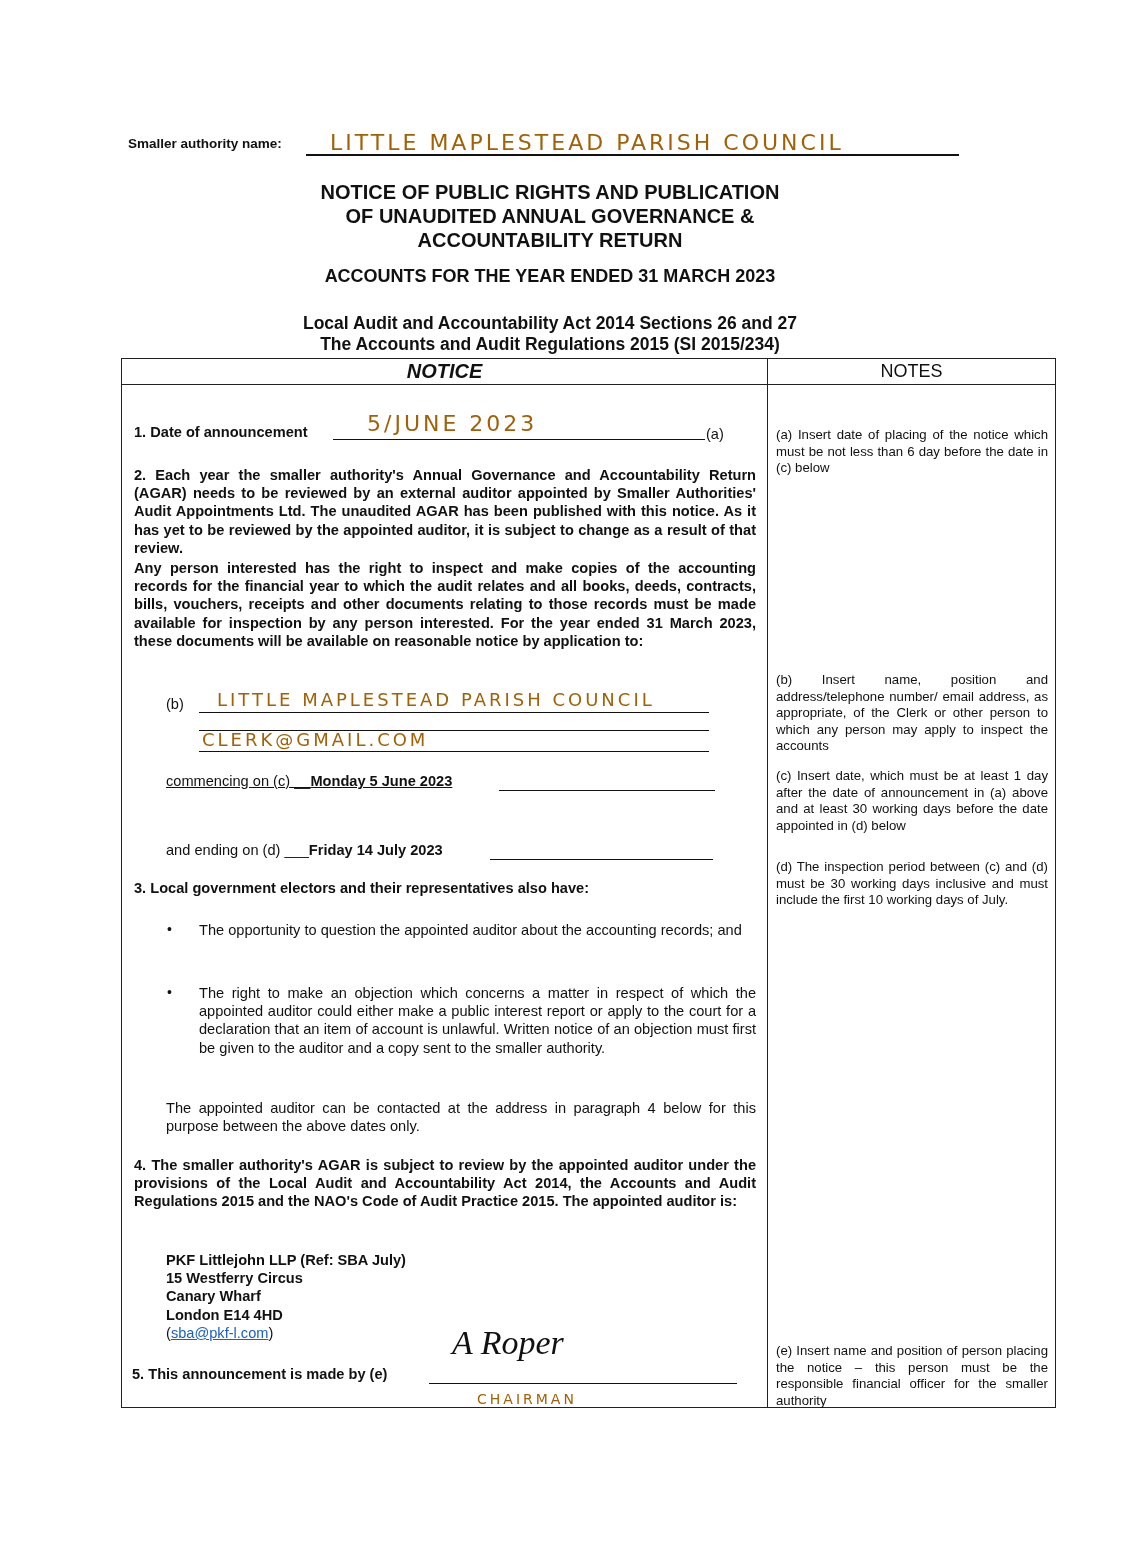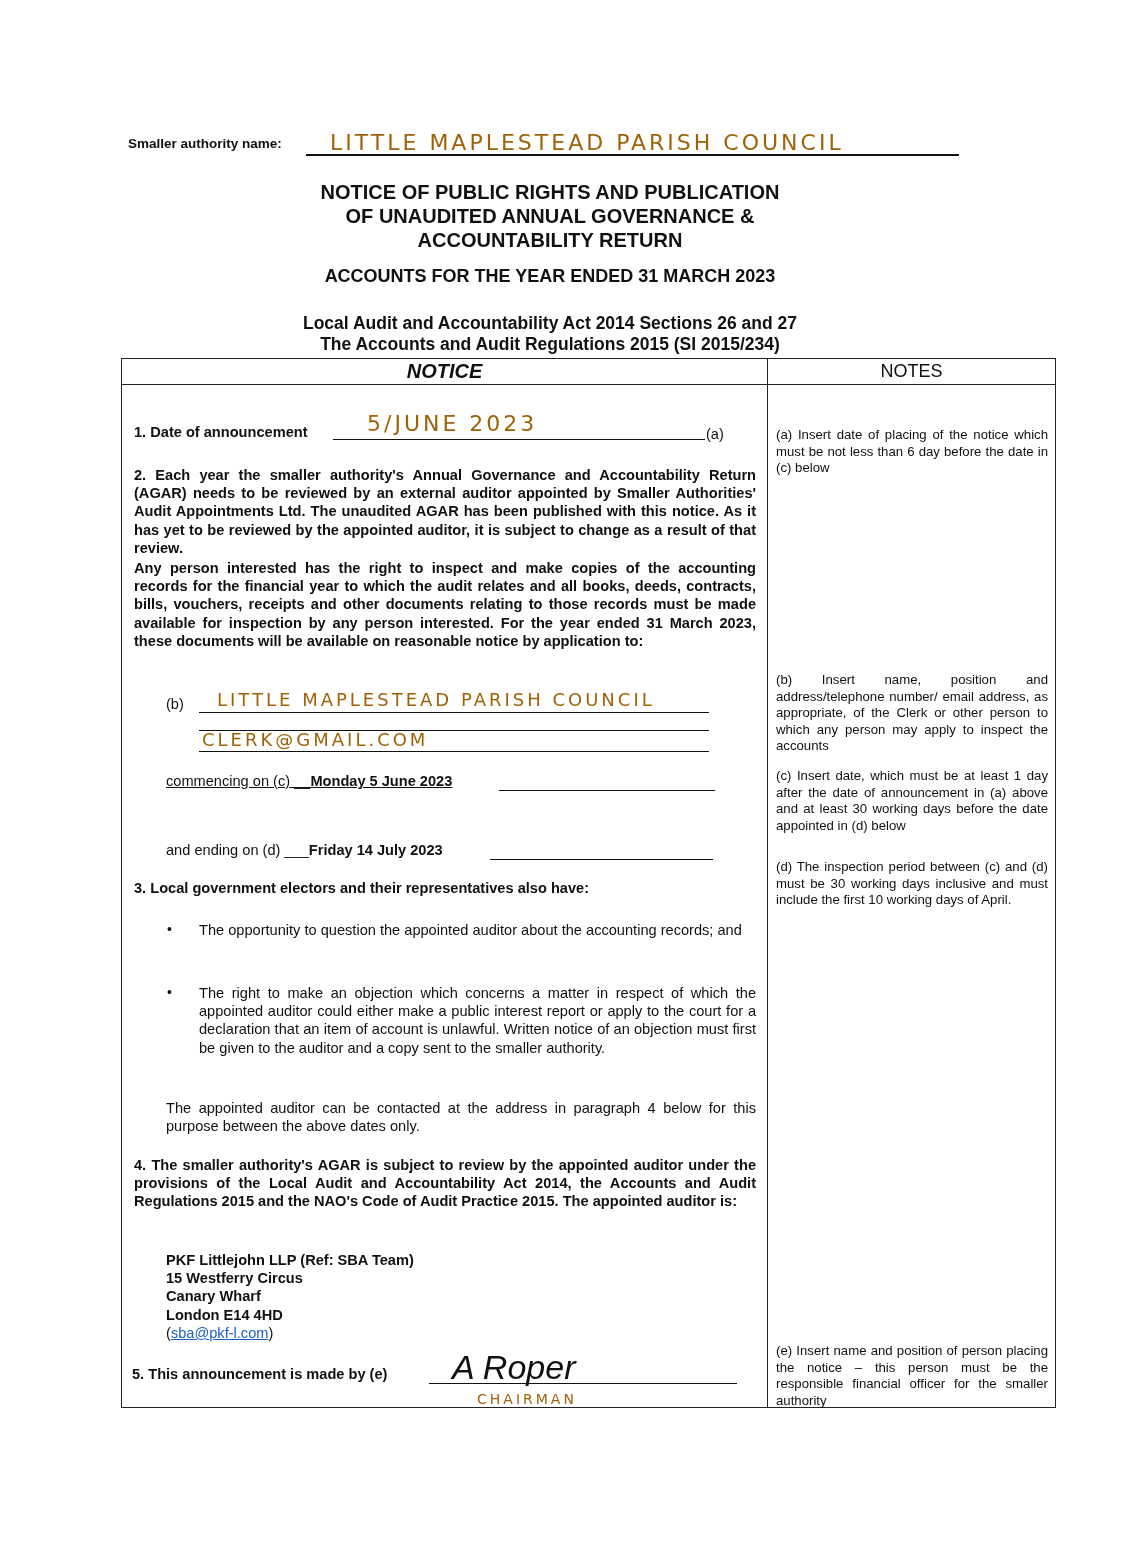--- a/index.html
+++ b/index.html
@@ -80,30 +80,30 @@
 
   <div class="para bold" style="left:12px; top:520px;">3. Local government electors and their representatives also have:</div>
   <div class="bullet" style="top:562px;">•</div>
   <div class="para" style="left:77px; top:562px; width:557px;">The opportunity to question the appointed auditor about the accounting records; and</div>
   <div class="bullet" style="top:625px;">•</div>
   <div class="para" style="left:77px; top:625px; width:557px;">The right to make an objection which concerns a matter in respect of which the appointed auditor could either make a public interest report or apply to the court for a declaration that an item of account is unlawful. Written notice of an objection must first be given to the auditor and a copy sent to the smaller authority.</div>
   <div class="para" style="left:44px; top:740px; width:590px;">The appointed auditor can be contacted at the address in paragraph 4 below for this purpose between the above dates only.</div>
 
   <div class="para bold" style="left:12px; top:797px; width:622px;">4. The smaller authority's AGAR is subject to review by the appointed auditor under the provisions of the Local Audit and Accountability Act 2014, the Accounts and Audit Regulations 2015 and the NAO's Code of Audit Practice 2015.  The appointed auditor is:</div>
   <div class="para bold" style="left:44px; top:892px; width:400px;">
-    <div>PKF Littlejohn LLP (Ref: SBA Team)</div>
+    <div>PKF Littlejohn LLP (Ref: SBA July)</div>
     <div>15 Westferry Circus</div>
     <div>Canary Wharf</div>
     <div>London E14 4HD</div>
     <div style="font-weight:normal;"><span>(</span><a class="link">sba@pkf-l.com</a><span>)</span></div>
   </div>
 
   <div class="para bold" style="left:10px; top:1006px;">5. This announcement is made by (e)</div>
   <div class="field" style="left:307px; top:1007px; width:308px; height:17px;"></div>
-  <div class="abs" style="left:330px; top:965px; font-family:Liberation Sans, sans-serif; font-style:italic; font-size:34px; color:#111;margin-top:24px;">A Roper</div>
+  <div class="abs" style="left:330px; top:965px; font-family:Liberation Serif, serif; font-style:italic; font-size:34px; color:#111;">A Roper</div>
   <div class="abs hand" style="left:355px; top:1032px; font-size:14px;">CHAIRMAN</div>
 
   <div class="note" style="top:68px;">(a) Insert date of placing of the notice which must be not less than 6 day before the date in (c) below</div>
   <div class="note" style="top:313px;">(b) Insert name, position and address/telephone number/ email address, as appropriate, of the Clerk or other person to which any person may apply to inspect the accounts</div>
   <div class="note" style="top:409px;">(c) Insert date, which must be at least 1 day after the date of announcement in (a) above and at least 30 working days before the date appointed in (d) below</div>
-  <div class="note" style="top:500px;">(d) The inspection period between (c) and (d) must be 30 working days inclusive and must include the first 10 working days of April.</div>
+  <div class="note" style="top:500px;">(d) The inspection period between (c) and (d) must be 30 working days inclusive and must include the first 10 working days of July.</div>
   <div class="note" style="top:984px;">(e) Insert name and position of person placing the notice – this person must be the responsible financial officer for the smaller authority</div>
 </div>
 
 </body></html>

